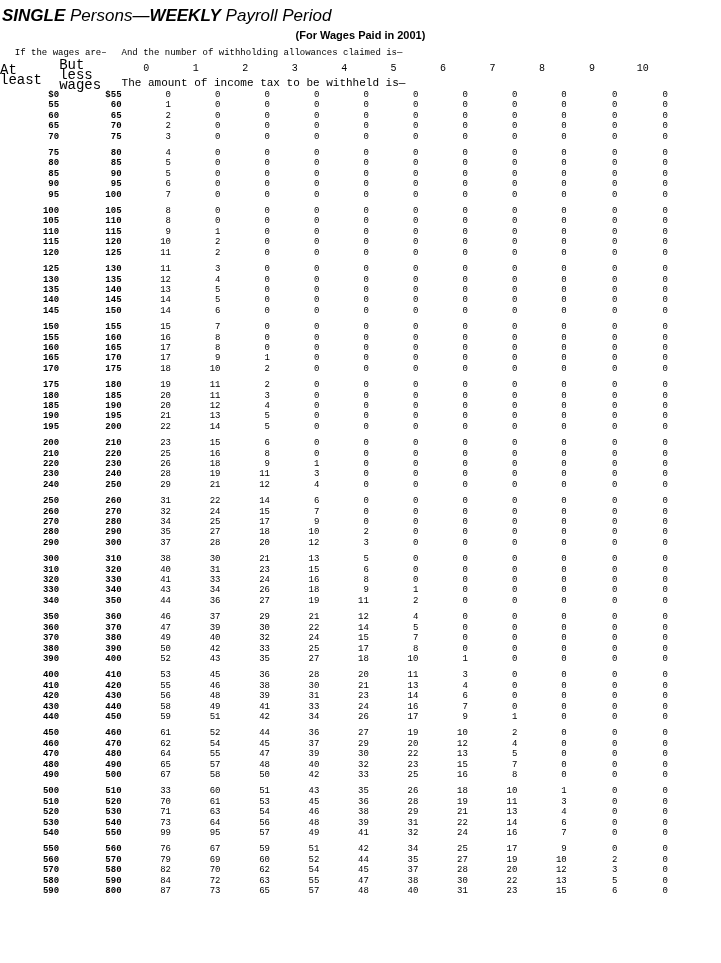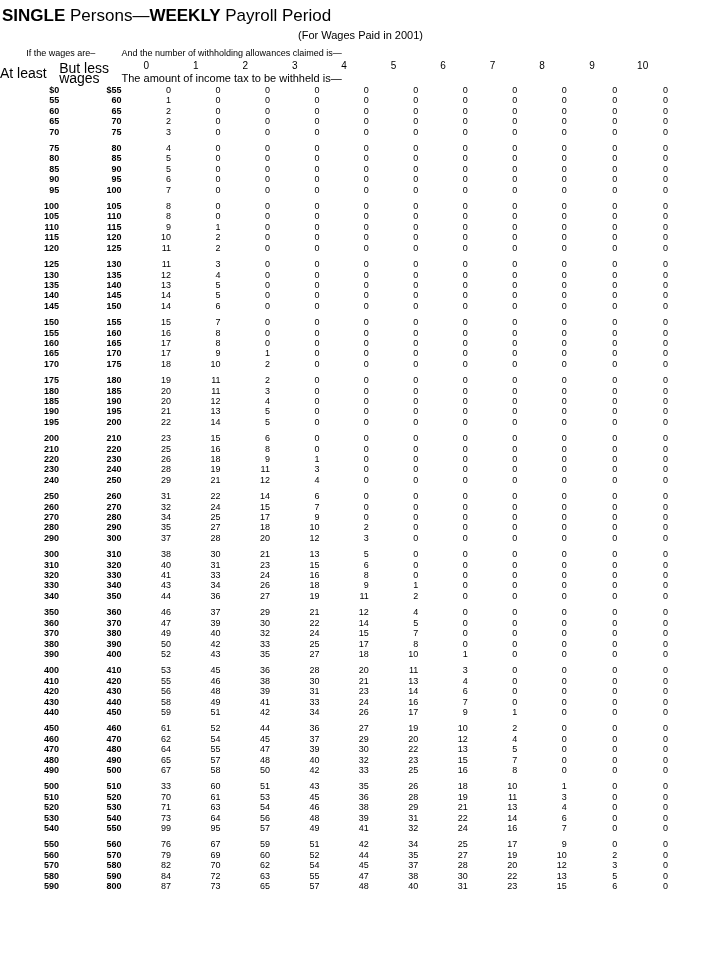--- a/index.html
+++ b/index.html
@@ -19,35 +19,37 @@
     width: 721px;
     height: 963px;
     box-sizing: border-box;
   }
   .title {
     font-size: 17px;
     font-weight: bold;
     margin: 6px 13px 0 2px;
     letter-spacing: 0px;
     white-space: nowrap;
+    font-style: italic;
   }
   .title .light {
     font-weight: normal;
   }
   .subtitle {
     text-align: center;
     font-size: 11px;
-    font-weight: normal;
+    font-weight: bold;
     margin: 3px 0 5px 0;
   }
   table.tax {
     border-collapse: collapse;
     width: 668px;
     table-layout: fixed;
     font-size: 9px;
+    font-family: Liberation Mono, monospace;
   }
   table.tax td, table.tax th {
     border: 0;
     padding: 0;
     vertical-align: middle;
   }
   .bt { border-top: 1px solid #000; }
   .bb { border-bottom: 1px solid #000; }
   .br { border-right: 1px solid #000; }
 

